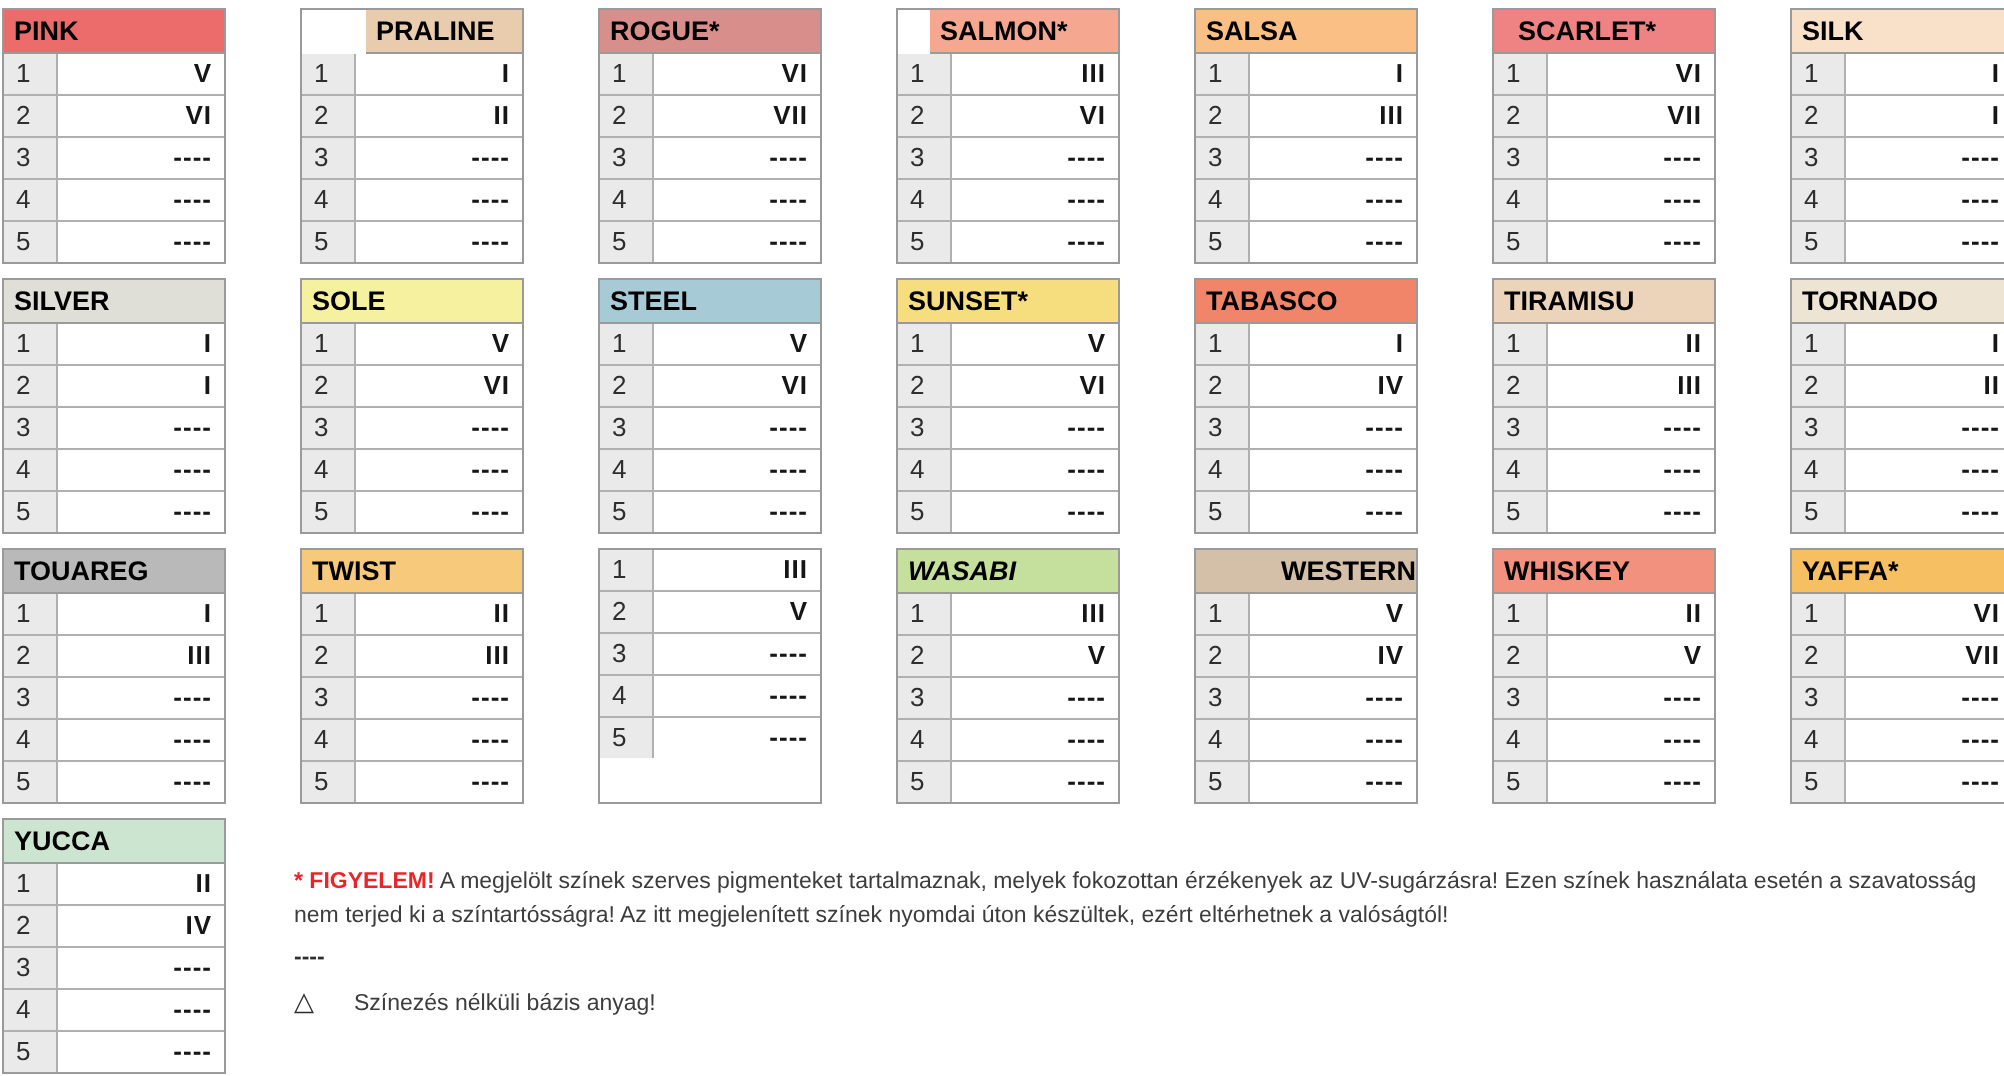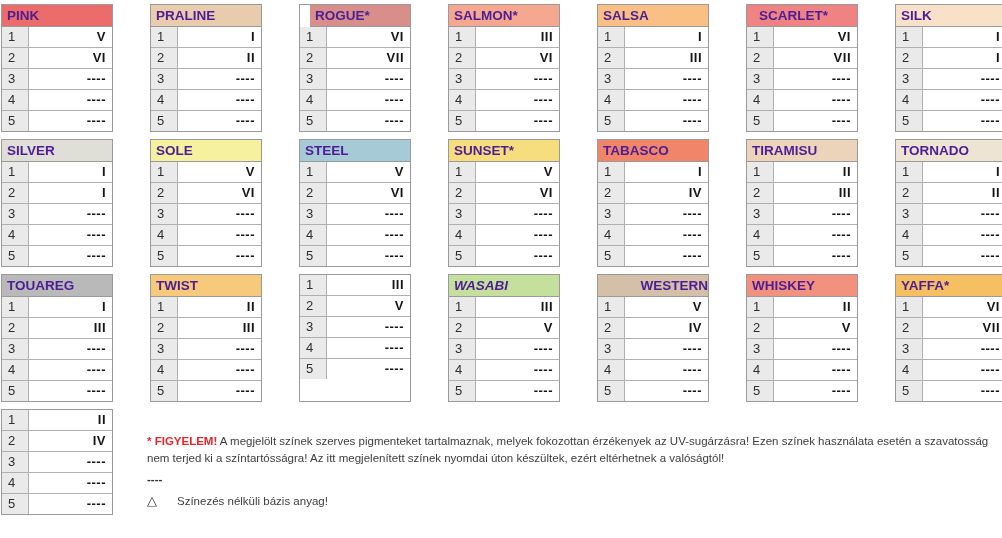--- a/index.html
+++ b/index.html
@@ -7,21 +7,21 @@
   .page{position:relative;width:1002px;height:538px;background:#fff;overflow:hidden;}
 
   .palette-grid{
     position:absolute;top:4px;left:1px;
     display:grid;grid-template-columns:repeat(7,110px);
     column-gap:39px;row-gap:7px;
   }
   .ctable{border:1px solid #9a9a9a;background:#fff;width:110px;}
   .chead{
     height:21px;line-height:21px;padding-left:5px;
-    font-weight:bold;font-size:13.5px;color:#4c1d95;
+    font-weight:bold;font-size:13.5px;color:#000000;
     border-bottom:1px solid #9a9a9a;white-space:nowrap;overflow:hidden;
   }
   .crow{display:flex;height:20px;line-height:20px;border-bottom:1px solid #b0b0b0;}
   .crow:last-child{border-bottom:none;}
   .cnum{
     width:20px;background:#eaeaea;border-right:1px solid #b0b0b0;
     padding-left:6px;font-size:13px;color:#2e2e2e;
   }
   .cval{flex:1;text-align:right;padding-right:6px;font-weight:bold;font-size:13px;color:#161616;letter-spacing:0.5px;}
 
@@ -56,21 +56,21 @@
         <div class="crow">
           <div class="cnum">4</div>
           <div class="cval">----</div>
         </div>
         <div class="crow">
           <div class="cnum">5</div>
           <div class="cval">----</div>
         </div>
       </div>
       <div class="ctable">
-        <div class="chead" style="background: rgb(233, 203, 174);">PRALINE</div>
+        <div class="chead" style="background: rgb(233, 203, 174); margin-left: 32px;">PRALINE</div>
         <div class="crow">
           <div class="cnum">1</div>
           <div class="cval">I</div>
         </div>
         <div class="crow">
           <div class="cnum">2</div>
           <div class="cval">II</div>
         </div>
         <div class="crow">
           <div class="cnum">3</div>
@@ -79,21 +79,21 @@
         <div class="crow">
           <div class="cnum">4</div>
           <div class="cval">----</div>
         </div>
         <div class="crow">
           <div class="cnum">5</div>
           <div class="cval">----</div>
         </div>
       </div>
       <div class="ctable">
-        <div class="chead" style="background: rgb(216, 142, 138); margin-left: 10px;">ROGUE*</div>
+        <div class="chead" style="background: rgb(216, 142, 138);">ROGUE*</div>
         <div class="crow">
           <div class="cnum">1</div>
           <div class="cval">VI</div>
         </div>
         <div class="crow">
           <div class="cnum">2</div>
           <div class="cval">VII</div>
         </div>
         <div class="crow">
           <div class="cnum">3</div>
@@ -102,21 +102,21 @@
         <div class="crow">
           <div class="cnum">4</div>
           <div class="cval">----</div>
         </div>
         <div class="crow">
           <div class="cnum">5</div>
           <div class="cval">----</div>
         </div>
       </div>
       <div class="ctable">
-        <div class="chead" style="background: rgb(245, 167, 143);">SALMON*</div>
+        <div class="chead" style="background: rgb(245, 167, 143); margin-left: 16px;">SALMON*</div>
         <div class="crow">
           <div class="cnum">1</div>
           <div class="cval">III</div>
         </div>
         <div class="crow">
           <div class="cnum">2</div>
           <div class="cval">VI</div>
         </div>
         <div class="crow">
           <div class="cnum">3</div>
@@ -515,20 +515,21 @@
         <div class="crow">
           <div class="cnum">4</div>
           <div class="cval">----</div>
         </div>
         <div class="crow">
           <div class="cnum">5</div>
           <div class="cval">----</div>
         </div>
       </div>
       <div class="ctable">
+        <div class="chead" style="background: rgb(203, 229, 208);">YUCCA</div>
         <div class="crow">
           <div class="cnum">1</div>
           <div class="cval">II</div>
         </div>
         <div class="crow">
           <div class="cnum">2</div>
           <div class="cval">IV</div>
         </div>
         <div class="crow">
           <div class="cnum">3</div>

